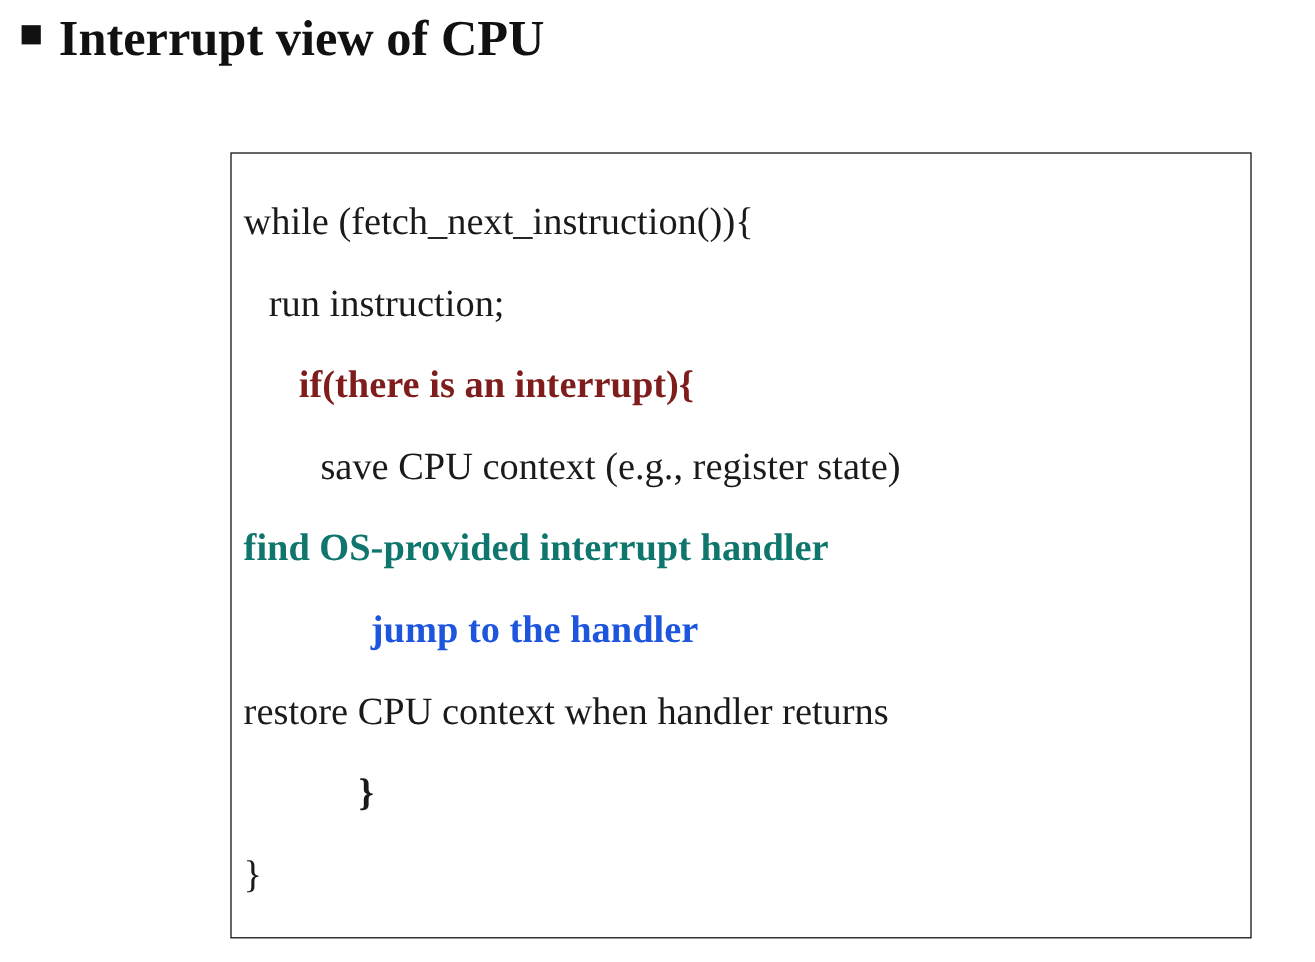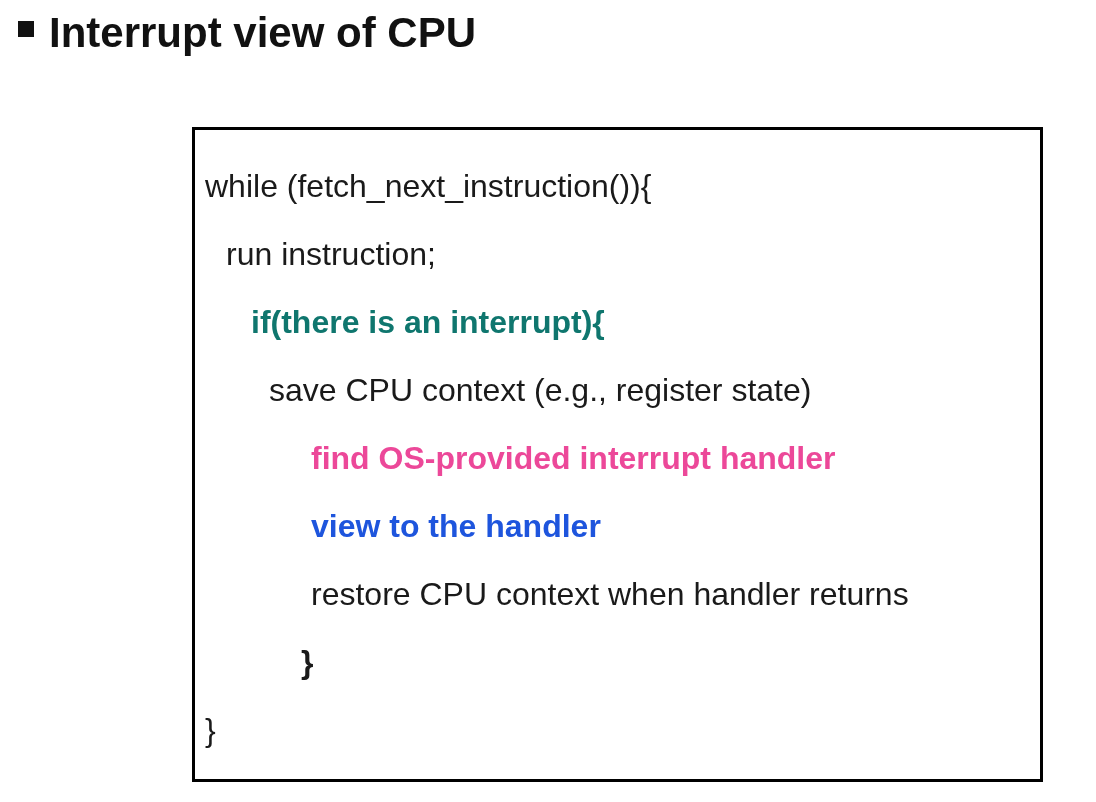--- a/index.html
+++ b/index.html
@@ -7,20 +7,21 @@
     padding: 0;
     background: #ffffff;
     font-family: "Liberation Sans", sans-serif;
   }
   .slide {
     position: relative;
     width: 1088px;
     height: 802px;
     background: #ffffff;
     overflow: hidden;
+    font-family: Liberation Serif, serif;
   }
   .title-row {
     position: absolute;
     left: 18px;
     top: 10px;
     display: flex;
     align-items: flex-start;
   }
   .bullet {
     width: 16px;
@@ -38,21 +39,21 @@
     line-height: 1.1;
     letter-spacing: 0px;
   }
   .code-box {
     position: absolute;
     left: 192px;
     top: 127px;
     width: 851px;
     height: 655px;
     box-sizing: border-box;
-    border: 3px solid #000000;
+    border: 1px solid #000000;
     background: #ffffff;
     padding: 22px 24px 0 10px;
   }
   .code-line {
     font-size: 32px;
     line-height: 68px;
     height: 68px;
     white-space: pre;
     color: #1a1a1a;
   }
@@ -62,21 +63,21 @@
 <body>
 
 <div class="slide">
   <div class="title-row">
     <span class="bullet"></span>
     <h1 class="title">Interrupt view of CPU</h1>
   </div>
   <div class="code-box" id="code-box">
       <div class="code-line" style="margin-left: 0px; color: rgb(26, 26, 26);">while (fetch_next_instruction()){</div>
       <div class="code-line" style="margin-left: 21px; color: rgb(26, 26, 26);">run instruction;</div>
-      <div class="code-line bold" style="margin-left: 46px; color: #0f766e;">if(there is an interrupt){</div>
+      <div class="code-line bold" style="margin-left: 46px; color: #7f1d1d;">if(there is an interrupt){</div>
       <div class="code-line" style="margin-left: 64px; color: rgb(26, 26, 26);">save CPU context (e.g., register state)</div>
-      <div class="code-line bold" style="margin-left: 106px; color: #ec4899;">find OS-provided interrupt handler</div>
-      <div class="code-line bold" style="margin-left: 106px; color: rgb(30, 85, 221);">view to the handler</div>
-      <div class="code-line" style="margin-left: 106px; color: rgb(26, 26, 26);">restore CPU context when handler returns</div>
+      <div class="code-line bold" style="color: #0f766e;">find OS-provided interrupt handler</div>
+      <div class="code-line bold" style="margin-left: 106px; color: rgb(30, 85, 221);">jump to the handler</div>
+      <div class="code-line" style="color: rgb(26, 26, 26);">restore CPU context when handler returns</div>
       <div class="code-line bold" style="margin-left: 96px; color: rgb(26, 26, 26);">}</div>
       <div class="code-line" style="margin-left: 0px; color: rgb(26, 26, 26);">}</div>
     </div>
 </div>
 
 </body></html>

